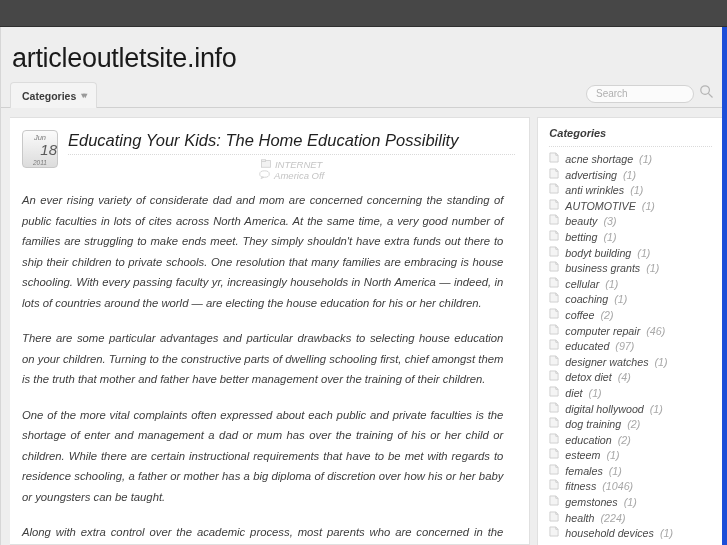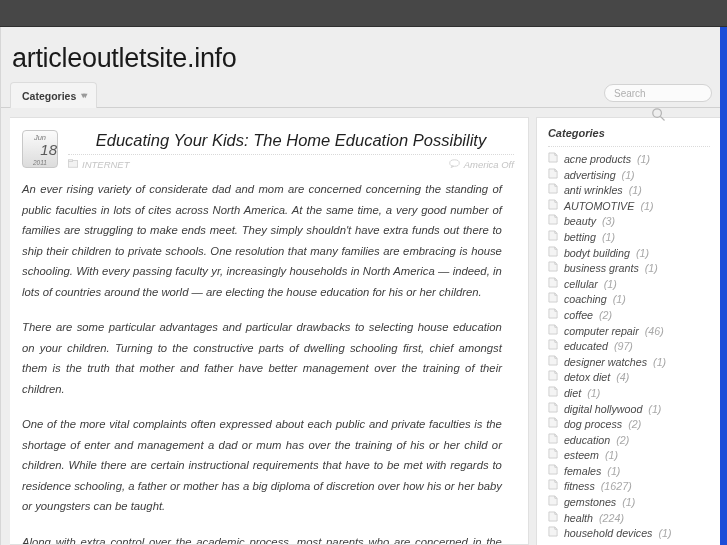--- a/index.html
+++ b/index.html
@@ -16,21 +16,21 @@
     background: #474747;
     border-bottom: 1px solid #2f2f2f;
   }
 
   #page {
     position: relative;
     width: 727px;
     height: 518px;
     background: #eeeeee;
     border-left: 1px solid #d6d6d6;
-    border-right: 7px solid #1d4ed8;
+    border-right: 5px solid #1d4ed8;
   }
 
   #header {
     height: 54px;
     padding: 14px 0 0 11px;
     background: #eeeeee;
   }
   #site-title {
     font-size: 27px;
     color: #1a1a1a;
@@ -70,21 +70,20 @@
     letter-spacing: -2px;
   }
 
   #search-area {
     position: absolute;
     right: 8px;
     top: 3px;
     display: flex;
     align-items: center;
     gap: 5px;
-    flex-direction: column;
   }
   #search-input {
     width: 108px;
     height: 18px;
     border: 1px solid #d3d3d3;
     border-radius: 9px;
     background: #fbfbfb;
     font-size: 10px;
     color: #9b9b9b;
     padding: 0 9px;
@@ -125,38 +124,39 @@
     border: 1px solid #c8c8c8;
     border-radius: 4px;
     text-align: center;
     padding-top: 2px;
     color: #7b7b7b;
   }
   .date-mon { font-size: 7.5px; line-height: 9px; }
   .date-day { font-size: 15px; line-height: 16px; color: #5a5a5a; text-align: right; }
   .date-yr  { font-size: 6.5px; line-height: 9px; }
 
-  .post-head-right { flex: 1; min-width: 0; text-align: center; }
+  .post-head-right { flex: 1; min-width: 0; }
   .post-title {
     font-size: 16.5px;
     color: #1f1f1f;
     font-weight: normal;
     margin: 0;
     line-height: 20px;
     padding-bottom: 4px;
     border-bottom: 1px dotted #d9d9d9;
     white-space: nowrap;
   }
   .post-meta {
     display: flex;
     justify-content: space-between;
     align-items: center;
     padding-top: 4px;
     font-size: 9.5px;
     color: #c4c4c4;
+    flex-direction: column;
   }
   .meta-left, .meta-right {
     display: flex; align-items: center; gap: 4px;
   }
 
   .post-body { padding-top: 9px; }
   .post-body p {
     margin: 0 12px 15px 0;
     font-size: 11.3px;
     line-height: 20.5px;
@@ -271,21 +271,21 @@
 
     <div id="sidebar">
       <div class="widget">
         <h3 class="widget-title">Categories</h3>
         <ul class="cat-list">
             <li class="cat-item">
               <span><svg width="10" height="11" viewBox="0 0 11 12">
                   <path d="M1 1 H7.5 L10 3.6 V11 H1 Z" fill="#f4f4f4" stroke="#c9c9c9" stroke-width="0.9"></path>
                   <path d="M7.5 1 V3.6 H10" fill="none" stroke="#c9c9c9" stroke-width="0.9"></path>
                 </svg></span>
-              <span>acne products</span>
+              <span>acne shortage</span>
               <span class="cat-count">(1)</span>
             </li>
             <li class="cat-item">
               <span><svg width="10" height="11" viewBox="0 0 11 12">
                   <path d="M1 1 H7.5 L10 3.6 V11 H1 Z" fill="#f4f4f4" stroke="#c9c9c9" stroke-width="0.9"></path>
                   <path d="M7.5 1 V3.6 H10" fill="none" stroke="#c9c9c9" stroke-width="0.9"></path>
                 </svg></span>
               <span>advertising</span>
               <span class="cat-count">(1)</span>
             </li>
@@ -407,21 +407,21 @@
                   <path d="M7.5 1 V3.6 H10" fill="none" stroke="#c9c9c9" stroke-width="0.9"></path>
                 </svg></span>
               <span>digital hollywood</span>
               <span class="cat-count">(1)</span>
             </li>
             <li class="cat-item">
               <span><svg width="10" height="11" viewBox="0 0 11 12">
                   <path d="M1 1 H7.5 L10 3.6 V11 H1 Z" fill="#f4f4f4" stroke="#c9c9c9" stroke-width="0.9"></path>
                   <path d="M7.5 1 V3.6 H10" fill="none" stroke="#c9c9c9" stroke-width="0.9"></path>
                 </svg></span>
-              <span>dog process</span>
+              <span>dog training</span>
               <span class="cat-count">(2)</span>
             </li>
             <li class="cat-item">
               <span><svg width="10" height="11" viewBox="0 0 11 12">
                   <path d="M1 1 H7.5 L10 3.6 V11 H1 Z" fill="#f4f4f4" stroke="#c9c9c9" stroke-width="0.9"></path>
                   <path d="M7.5 1 V3.6 H10" fill="none" stroke="#c9c9c9" stroke-width="0.9"></path>
                 </svg></span>
               <span>education</span>
               <span class="cat-count">(2)</span>
             </li>
@@ -440,21 +440,21 @@
                 </svg></span>
               <span>females</span>
               <span class="cat-count">(1)</span>
             </li>
             <li class="cat-item">
               <span><svg width="10" height="11" viewBox="0 0 11 12">
                   <path d="M1 1 H7.5 L10 3.6 V11 H1 Z" fill="#f4f4f4" stroke="#c9c9c9" stroke-width="0.9"></path>
                   <path d="M7.5 1 V3.6 H10" fill="none" stroke="#c9c9c9" stroke-width="0.9"></path>
                 </svg></span>
               <span>fitness</span>
-              <span class="cat-count">(1627)</span>
+              <span class="cat-count">(1046)</span>
             </li>
             <li class="cat-item">
               <span><svg width="10" height="11" viewBox="0 0 11 12">
                   <path d="M1 1 H7.5 L10 3.6 V11 H1 Z" fill="#f4f4f4" stroke="#c9c9c9" stroke-width="0.9"></path>
                   <path d="M7.5 1 V3.6 H10" fill="none" stroke="#c9c9c9" stroke-width="0.9"></path>
                 </svg></span>
               <span>gemstones</span>
               <span class="cat-count">(1)</span>
             </li>
             <li class="cat-item">

